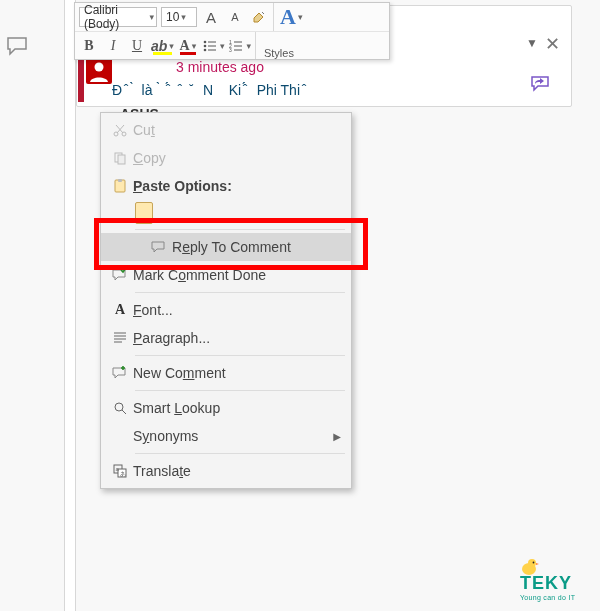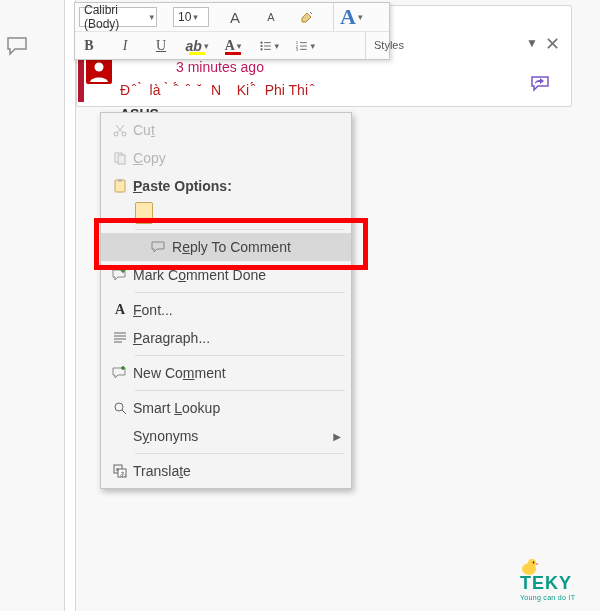--- a/index.html
+++ b/index.html
@@ -53,22 +53,22 @@
     left: 120px; top: 58px;
     font-weight: bold; color: #333; margin-top: 48px;
   }
   .stamp {
     position: absolute;
     left: 176px; top: 59px;
     color: #be185d;
   }
   .truncated {
     position: absolute;
-    left: 120px; top: 82px;
-    color: #b91c1c;
+    left: 112px; top: 82px;
+    color: #0c4a6e;
     white-space: pre;
     overflow: hidden;
     width: 260px;
     height: 18px;
   }
   .reply-icon-right {
     position: absolute;
     right: 48px; top: 74px;
     width: 22px; height: 18px;
   }
@@ -89,21 +89,21 @@
   }
   
   .minitb {
     position: absolute;
     left: 74px; top: 2px;
     width: 316px; height: 58px;
     background: #fbfbfb;
     border: 1px solid #c8c8c8;
     box-shadow: 2px 2px 4px rgba(0,0,0,0.15);
   }
-  .mtrow { display: flex; align-items: center; height: 28px; padding: 0 4px; gap: 16px; }
+  .mtrow { display: flex; align-items: center; height: 28px; padding: 0 4px; gap: 4px; }
   .mtrow + .mtrow { border-top: 1px solid #e4e4e4; }
   .fontbox, .sizebox {
     display: inline-flex; align-items: center;
     border: 1px solid #bfbfbf; height: 20px;
     font-size: 12px; background: #fff;
     padding: 0 2px 0 4px; color: #333;
   }
   .fontbox { width: 78px; }
   .sizebox { width: 36px; }
   .dd { font-size: 9px; color: #666; padding-left: 2px; }
@@ -253,21 +253,21 @@
     </span>
     <span class="tbtn listicon">
       <svg viewBox="0 0 16 16">
           <text x="1" y="6" font-size="5" fill="#555">1</text>
           <text x="1" y="10" font-size="5" fill="#555">2</text>
           <text x="1" y="14" font-size="5" fill="#555">3</text>
           <path d="M6 4h8M6 8h8M6 12h8" stroke="#555"></path>
         </svg>
         <span class="dd">▾</span>
     </span>
-    <span class="styles-group" style="flex-direction:column;justify-content:center;line-height:1;margin-left:34px;">
+    <span class="styles-group" style="flex-direction:column;justify-content:flex-end;line-height:1;">
       <span class="styles-label">Styles</span>
     </span>
   </div>
 </div>
 
 <div class="ctx">
 
   <div class="mitem disabled">
     <span class="ico">
         <svg viewBox="0 0 16 16">

